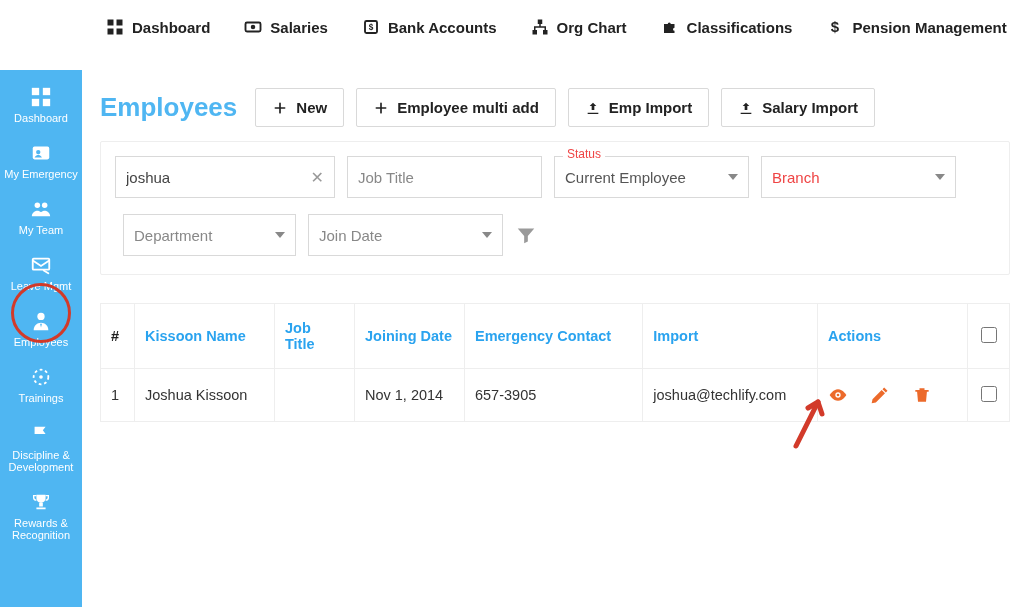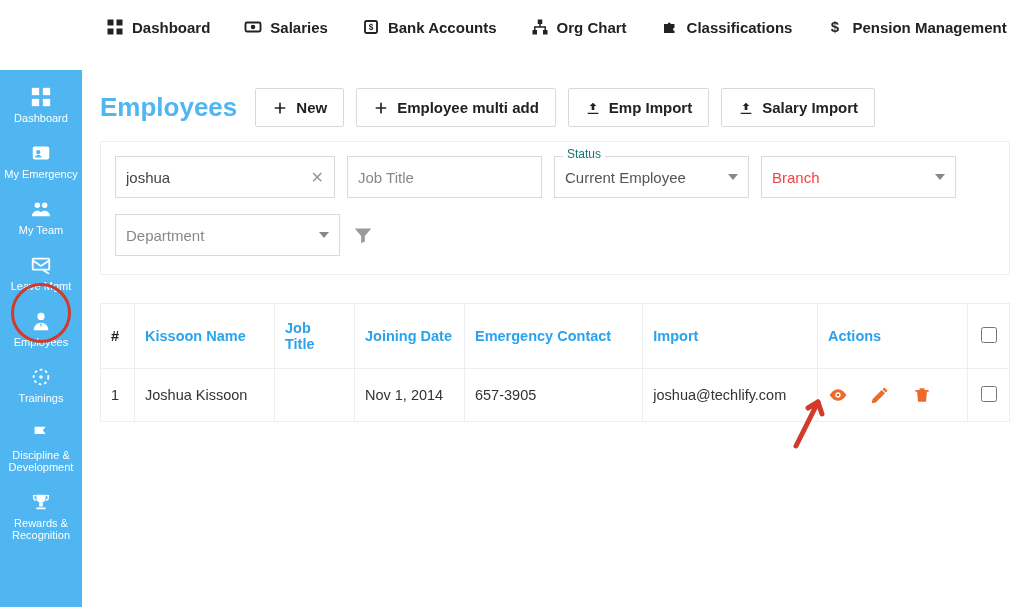--- a/index.html
+++ b/index.html
@@ -32,23 +32,23 @@
   .frow + .frow { margin-top: 16px; }
   .input { border: 1px solid #d9d9d9; padding: 0 10px; height: 42px; font-size: 15px; color: #555; background: #fff; display: flex; align-items: center; justify-content: space-between; position: relative; }
   .input input { border: none; outline: none; width: 100%; font-size: 15px; color: #444; }
   .input .clear { color: #999; cursor: pointer; font-size: 16px; }
   .select { cursor: pointer; }
   .select .caret { width: 0; height: 0; border-left: 5px solid transparent; border-right: 5px solid transparent; border-top: 6px solid #888; }
   .w-search { width: 220px; }
   .w-job { width: 195px; }
   .w-status { width: 195px; position: relative; }
   .w-branch { width: 195px; }
-  .w-dept { width: 225px; }
+  .w-dept { width: 173px; margin-left: 8px; }
   .w-join { width: 195px; }
-  .status-label { position: absolute; top: -10px; left: 8px; font-size: 12px; background: #fff; padding: 0 4px; color: #0f766e; }
+  .status-label { position: absolute; top: -10px; left: 8px; font-size: 12px; background: #fff; padding: 0 4px; color: #ef4444; }
   .filter-ico { color: #9a9a9a; width: 22px; height: 22px; cursor: pointer; }
 
   
   .tbl { margin-top: 28px; width: 100%; border-collapse: collapse; }
   .tbl th, .tbl td { text-align: left; padding: 16px 10px; font-size: 14.5px; border: 1px solid #eee; }
   .tbl th { color: #2aa3ef; font-weight: 700; cursor: pointer; }
   .tbl th.nohdr { color: #222; font-weight: 700; cursor: default; }
   .tbl td { color: #333; }
   .tbl .chk { width: 42px; text-align: center; }
   .tbl .chk input { width: 16px; height: 16px; }
@@ -257,20 +257,24 @@
         <span class="caret"></span>
       </div>
       <div class="input select w-branch">
         <span style="color:#ef4444">Branch</span>
         <span class="caret"></span>
       </div>
     </div>
     <div class="frow">
       <div class="input select w-dept">
         <span style="color:#888">Department</span>
+        <span class="caret"></span>
+      </div>
+      <div class="input select w-join">
+        <span style="color:#888">Join Date</span>
         <span class="caret"></span>
       </div>
       <span class="filter-ico">
         <svg viewBox="0 0 24 24" fill="#9a9a9a">
             <path d="M3 5 h18 l-7 8 v6 l-4 2 v-8 z"></path>
           </svg>
       </span>
     </div>
   </div>
 

